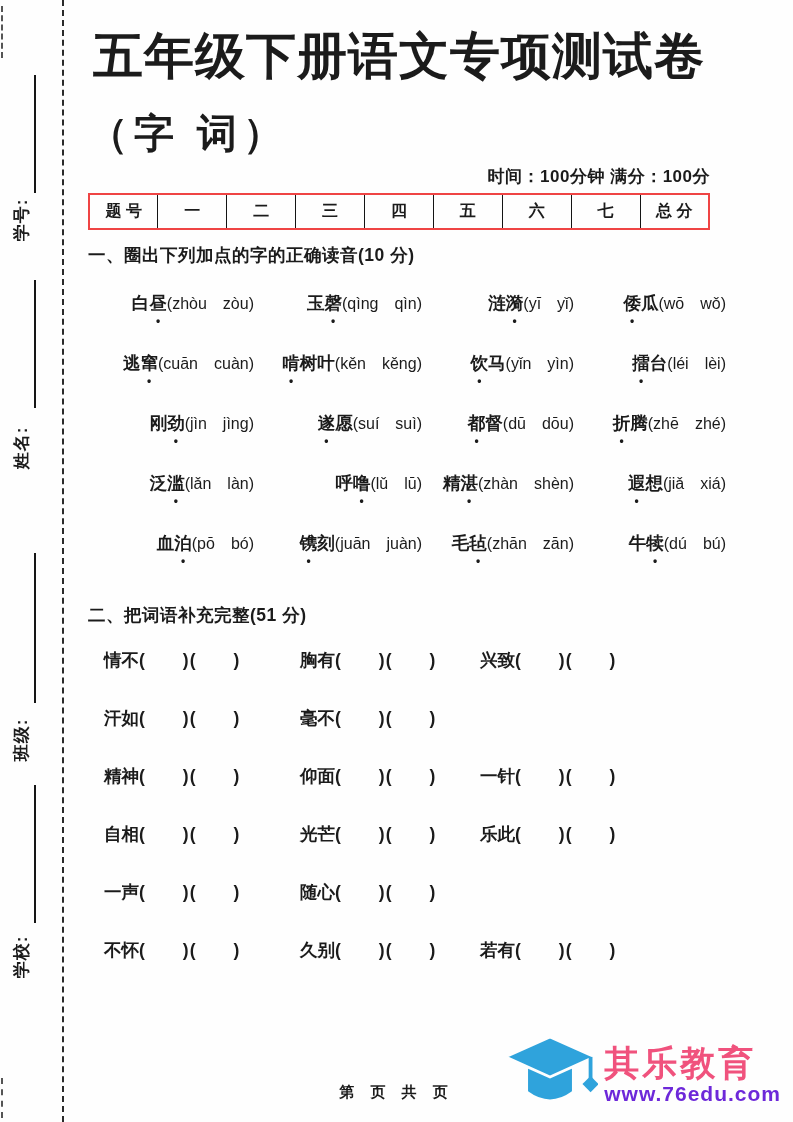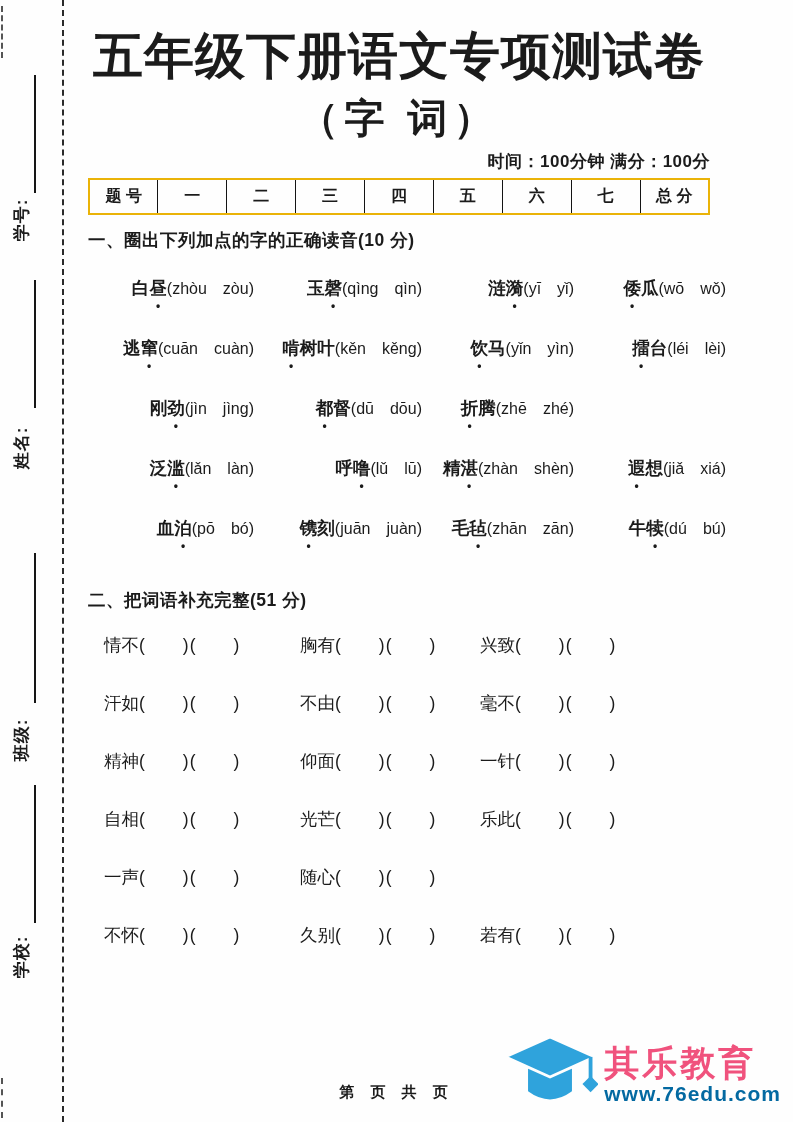--- a/index.html
+++ b/index.html
@@ -22,26 +22,26 @@
     text-align:center; font-size:17px; font-weight:600; letter-spacing:1px;
     transform:rotate(-90deg);}
   .g0 .sb-line{top:75px; height:118px;}   .g0 .sb-label{left:-18px; top:208px;}
   .g1 .sb-line{top:280px; height:128px;}  .g1 .sb-label{left:-18px; top:436px;}
   .g2 .sb-line{top:553px; height:150px;}  .g2 .sb-label{left:-18px; top:728px;}
   .g3 .sb-line{top:785px; height:138px;}  .g3 .sb-label{left:-18px; top:945px;}
 
   .main{position:absolute; left:88px; top:0; width:622px;}
   .title{margin:28px 0 0 0; text-align:center; font-size:50px; font-weight:800;
     letter-spacing:1px; line-height:1.15;}
-  .subtitle{text-align:center; font-size:40px; font-weight:800; letter-spacing:6px;
-    margin-top:5px;}
+  .subtitle{text-align:left; font-size:40px; font-weight:800; letter-spacing:6px;
+    margin-top:20px;}
   .meta{text-align:right; font-size:17px; font-weight:700; margin-top:4px;
     margin-bottom:5px; letter-spacing:0.5px;}
 
-  table.score-table{width:100%; border-collapse:collapse; border:2px solid #eab308;
+  table.score-table{width:100%; border-collapse:collapse; border:2px solid #ef4444;
     table-layout:fixed;}
   table.score-table td{border:1px solid #141414; text-align:center;
     font-size:16px; font-weight:700; padding:0;}
   table.score-table tr:first-child td{height:37px;}
   table.score-table tr:last-child td{height:33px;}
 
   .sec-heading{font-size:17.5px; font-weight:700; margin-top:13px; letter-spacing:0.5px;}
   .s2h{margin-top:30px;}
 
   .s1-rows{margin-top:6px;}
@@ -50,31 +50,31 @@
   .s1-item{white-space:nowrap;}
   .word{font-weight:600; font-size:17.5px;}
   .ch{position:relative; display:inline-block;}
   .ch.dotted::after{content:"•"; position:absolute; left:50%; transform:translateX(-50%);
     bottom:-13px; font-size:12px; color:#1b1b1b;}
   .py{font-size:16px; font-weight:500; font-family:"Liberation Sans","DejaVu Sans",sans-serif;}
 
   .s2-rows{margin-top:4px;}
   .s2-row{display:grid; grid-template-columns:196px 180px auto;
     padding-left:16px; height:58px; align-items:center;}
-  .s2-item{white-space:nowrap; font-size:17.5px; font-weight:400;}
+  .s2-item{white-space:nowrap; font-size:17.5px; font-weight:700;}
   .blanks{letter-spacing:1px;}
 
   .footer-page{position:absolute; left:0; bottom:20px; width:100%;
     text-align:center; font-size:15px; font-weight:600; letter-spacing:6px;}
 
   .logo{position:absolute; right:12px; bottom:4px; display:flex; align-items:center;}
   .logo svg{display:block;}
   .logo-text{margin-left:6px;}
   .brand{font-size:35px; font-weight:800; letter-spacing:3px; line-height:1.05;}
-  .url{font-size:21px; font-weight:700; color:#0369a1; letter-spacing:1px;
+  .url{font-size:21px; font-weight:700; color:#6d28d9; letter-spacing:1px;
     font-family:"Liberation Sans","DejaVu Sans",sans-serif;}
 </style>
 </head>
 <body>
 
 <div class="page">
   <div class="edge-dash top"></div>
   <div class="edge-dash bottom"></div>
   <div class="cut-line"></div>
 
@@ -127,20 +127,21 @@
           <div class="s1-item"><span class="word"><span class="ch dotted">倭</span><span class="ch">瓜</span></span><span class="py">(wō  wǒ)</span></div>
         </div>
         <div class="s1-row">
           <div class="s1-item"><span class="word"><span class="ch">逃</span><span class="ch dotted">窜</span></span><span class="py">(cuān  cuàn)</span></div>
           <div class="s1-item"><span class="word"><span class="ch dotted">啃</span><span class="ch">树</span><span class="ch">叶</span></span><span class="py">(kěn  kěng)</span></div>
           <div class="s1-item"><span class="word"><span class="ch dotted">饮</span><span class="ch">马</span></span><span class="py">(yǐn  yìn)</span></div>
           <div class="s1-item"><span class="word"><span class="ch dotted">擂</span><span class="ch">台</span></span><span class="py">(léi  lèi)</span></div>
         </div>
         <div class="s1-row">
           <div class="s1-item"><span class="word"><span class="ch">刚</span><span class="ch dotted">劲</span></span><span class="py">(jìn  jìng)</span></div>
+          <div class="s1-item"><span class="word"><span class="ch dotted">遂</span><span class="ch">愿</span></span><span class="py">(suí  suì)</span></div>
           <div class="s1-item"><span class="word"><span class="ch dotted">都</span><span class="ch">督</span></span><span class="py">(dū  dōu)</span></div>
           <div class="s1-item"><span class="word"><span class="ch dotted">折</span><span class="ch">腾</span></span><span class="py">(zhē  zhé)</span></div>
         </div>
         <div class="s1-row">
           <div class="s1-item"><span class="word"><span class="ch">泛</span><span class="ch dotted">滥</span></span><span class="py">(lǎn  làn)</span></div>
           <div class="s1-item"><span class="word"><span class="ch">呼</span><span class="ch dotted">噜</span></span><span class="py">(lǔ  lū)</span></div>
           <div class="s1-item"><span class="word"><span class="ch">精</span><span class="ch dotted">湛</span></span><span class="py">(zhàn  shèn)</span></div>
           <div class="s1-item"><span class="word"><span class="ch dotted">遐</span><span class="ch">想</span></span><span class="py">(jiǎ  xiá)</span></div>
         </div>
         <div class="s1-row">
@@ -153,21 +154,20 @@
 
     <div class="sec-heading s2h">二、把词语补充完整(51 分)</div>
     <div id="s2-rows" class="s2-rows">
         <div class="s2-row">
           <div class="s2-item"><span class="prefix">情不</span><span class="blanks">(　　)(　　)</span></div>
           <div class="s2-item"><span class="prefix">胸有</span><span class="blanks">(　　)(　　)</span></div>
           <div class="s2-item"><span class="prefix">兴致</span><span class="blanks">(　　)(　　)</span></div>
         </div>
         <div class="s2-row">
           <div class="s2-item"><span class="prefix">汗如</span><span class="blanks">(　　)(　　)</span></div>
-          <div class="s2-item"><span class="prefix">不由</span><span class="blanks">(　　)(　　)</span></div>
           <div class="s2-item"><span class="prefix">毫不</span><span class="blanks">(　　)(　　)</span></div>
         </div>
         <div class="s2-row">
           <div class="s2-item"><span class="prefix">精神</span><span class="blanks">(　　)(　　)</span></div>
           <div class="s2-item"><span class="prefix">仰面</span><span class="blanks">(　　)(　　)</span></div>
           <div class="s2-item"><span class="prefix">一针</span><span class="blanks">(　　)(　　)</span></div>
         </div>
         <div class="s2-row">
           <div class="s2-item"><span class="prefix">自相</span><span class="blanks">(　　)(　　)</span></div>
           <div class="s2-item"><span class="prefix">光芒</span><span class="blanks">(　　)(　　)</span></div>

